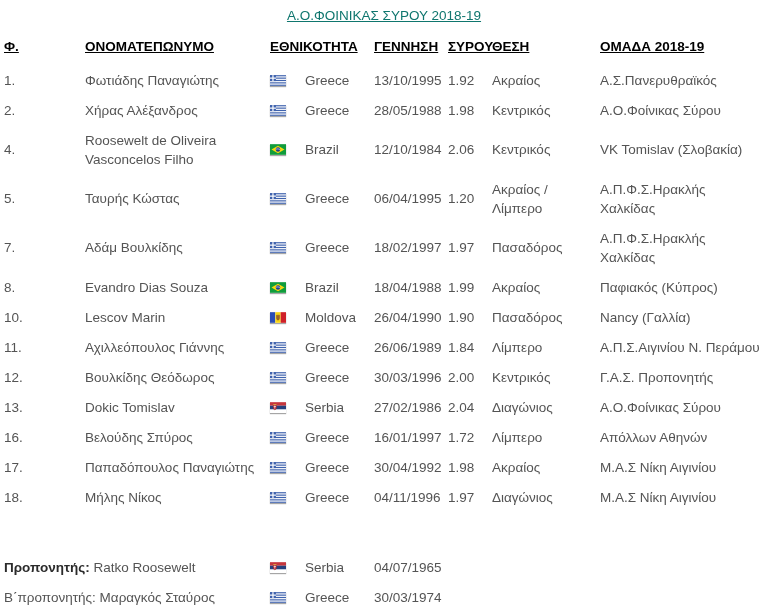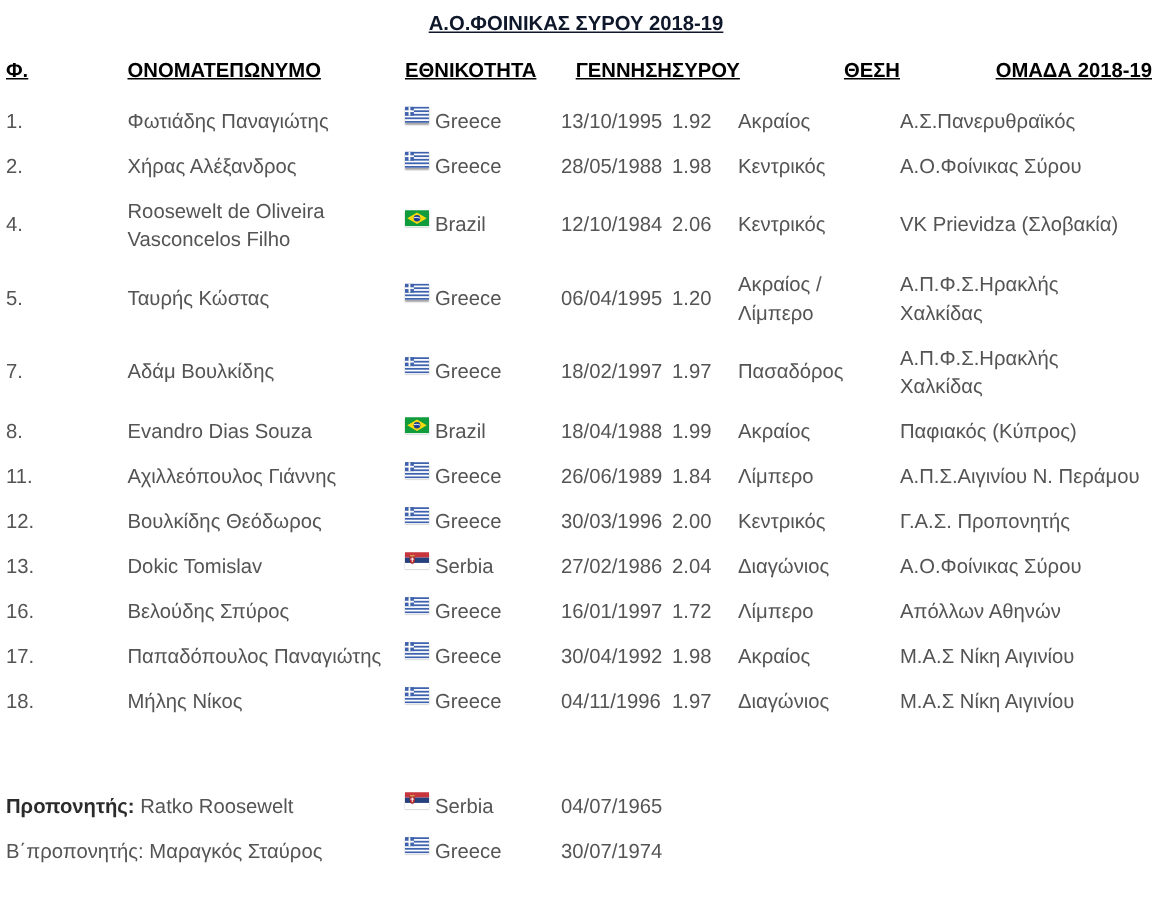--- a/index.html
+++ b/index.html
@@ -2,44 +2,44 @@
 <html><head>
 <meta charset="utf-8">
 <style>
   html,body{margin:0;padding:0;background:#fff;}
   body{
     width:768px;height:613px;overflow:hidden;
     font-family:"Liberation Sans",sans-serif;
     font-size:13.5px;color:#545454;
   }
   .page-title{
-    text-align:center;font-weight:bold;color:#0f172a;
+    text-align:center;font-weight:normal;color:#0f766e;
     text-decoration:underline;font-size:13.5px;
     margin:6px 0 8px 0;line-height:19px;
   }
   table{border-collapse:collapse;table-layout:fixed;width:768px;}
   col.c-num{width:85px;}
   col.c-name{width:185px;}
   col.c-nat{width:104px;}
   col.c-birth{width:74px;}
   col.c-height{width:44px;}
   col.c-pos{width:108px;}
   col.c-team{width:168px;}
   th{
     color:#000;font-weight:bold;text-decoration:underline;
     text-align:left;font-size:13.5px;padding:4px 0 9px 0;line-height:19px;
     white-space:nowrap;overflow:visible;
   }
-  th.center{text-align:right;}
+  th.center{text-align:left;}
   td{
     vertical-align:middle;padding:5.5px 0;line-height:19px;
     text-align:left;
   }
   td.num,th.num{padding-left:4px;}
-  .nat-wrap{display:flex;gap:4px;}
+  .nat-wrap{display:flex;align-items:center;gap:19px;}
   .flag{display:block;box-shadow:0 1px 1px rgba(0,0,0,0.35);flex:0 0 auto;}
   .spacer{height:40px;}
   .staff-label-bold{font-weight:bold;color:#2b2b2b;margin-top:36px;}
   .team-cell,.pos-cell{padding-right:6px;}
 </style>
 </head>
 <body>
 
 <div class="page-title">Α.Ο.ΦΟΙΝΙΚΑΣ ΣΥΡΟΥ 2018-19</div>
 
@@ -135,21 +135,21 @@
     <circle cx="13.5" cy="9" r="3.7" fill="#1b3d92"></circle>
     <path d="M10.1,8.4 Q13.5,7.2 16.9,8.9" stroke="#fff" stroke-width="1" fill="none"></path>
   </svg>
             </span>
         <span>Brazil</span>
       </span>
     </td>
     <td>12/10/1984</td>
     <td>2.06</td>
     <td class="pos-cell">Κεντρικός</td>
-    <td class="team-cell">VK Prievidza (Σλοβακία)</td>
+    <td class="team-cell">VK Tomislav (Σλοβακία)</td>
   </tr>
 
   <tr>
     <td class="num">5.</td>
     <td>Ταυρής Κώστας</td>
     <td>
       <span class="nat-wrap">
         <span class="flag-slot">
               <svg class="flag" width="16" height="11" viewBox="0 0 27 18" xmlns="http://www.w3.org/2000/svg">
     <rect width="27" height="18" fill="#fff"></rect>
@@ -218,20 +218,41 @@
             </span>
         <span>Brazil</span>
       </span>
     </td>
     <td>18/04/1988</td>
     <td>1.99</td>
     <td class="pos-cell">Ακραίος</td>
     <td class="team-cell">Παφιακός (Κύπρος)</td>
   </tr>
 
+  <tr>
+    <td class="num">10.</td>
+    <td>Lescov Marin</td>
+    <td>
+      <span class="nat-wrap">
+        <span class="flag-slot">
+              <svg class="flag" width="16" height="11" viewBox="0 0 27 18" xmlns="http://www.w3.org/2000/svg">
+    <rect width="9" height="18" fill="#2a4db5"></rect>
+    <rect x="9" width="9" height="18" fill="#f9d616"></rect>
+    <rect x="18" width="9" height="18" fill="#cf2028"></rect>
+    <path d="M11,5 h5 v5 q0,3 -2.5,3.5 Q11,13 11,10 Z" fill="#9c622d" stroke="#6b3f1a" stroke-width="0.6"></path>
+  </svg>
+            </span>
+        <span>Moldova</span>
+      </span>
+    </td>
+    <td>26/04/1990</td>
+    <td>1.90</td>
+    <td class="pos-cell">Πασαδόρος</td>
+    <td class="team-cell">Nancy (Γαλλία)</td>
+  </tr>
 
   <tr>
     <td class="num">11.</td>
     <td>Αχιλλεόπουλος Γιάννης</td>
     <td>
       <span class="nat-wrap">
         <span class="flag-slot">
               <svg class="flag" width="16" height="11" viewBox="0 0 27 18" xmlns="http://www.w3.org/2000/svg">
     <rect width="27" height="18" fill="#fff"></rect>
     <g fill="#3e62ad">
@@ -456,19 +477,19 @@
       <rect y="16" width="27" height="2"></rect>
       <rect width="10" height="10"></rect>
     </g>
     <rect x="4" width="2" height="10" fill="#fff"></rect>
                 <rect y="4" width="10" height="2" fill="#fff"></rect>
   </svg>
             </span>
         <span>Greece</span>
       </span>
     </td>
-    <td>30/07/1974</td>
+    <td>30/03/1974</td>
     <td></td>
     <td></td>
     <td></td>
   </tr>
 </tbody>
 </table>
 
 </body></html>

